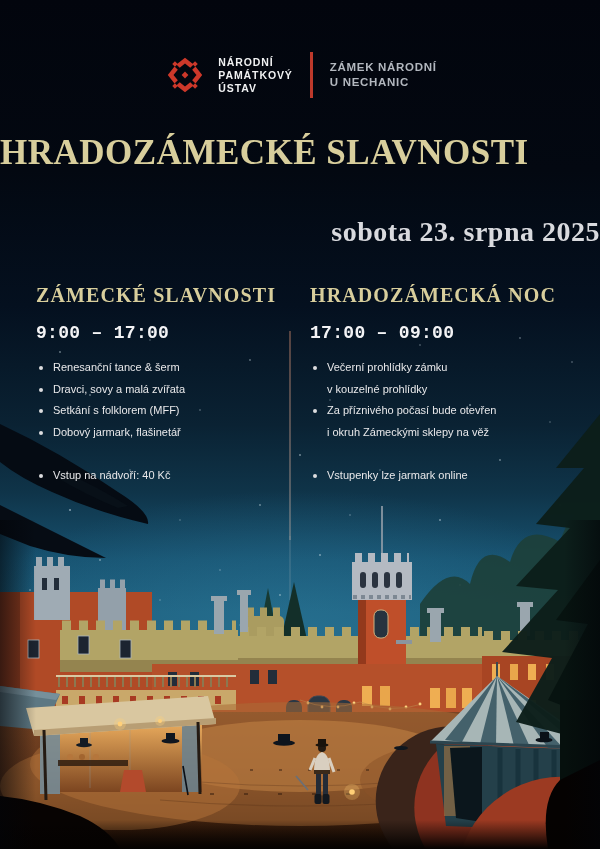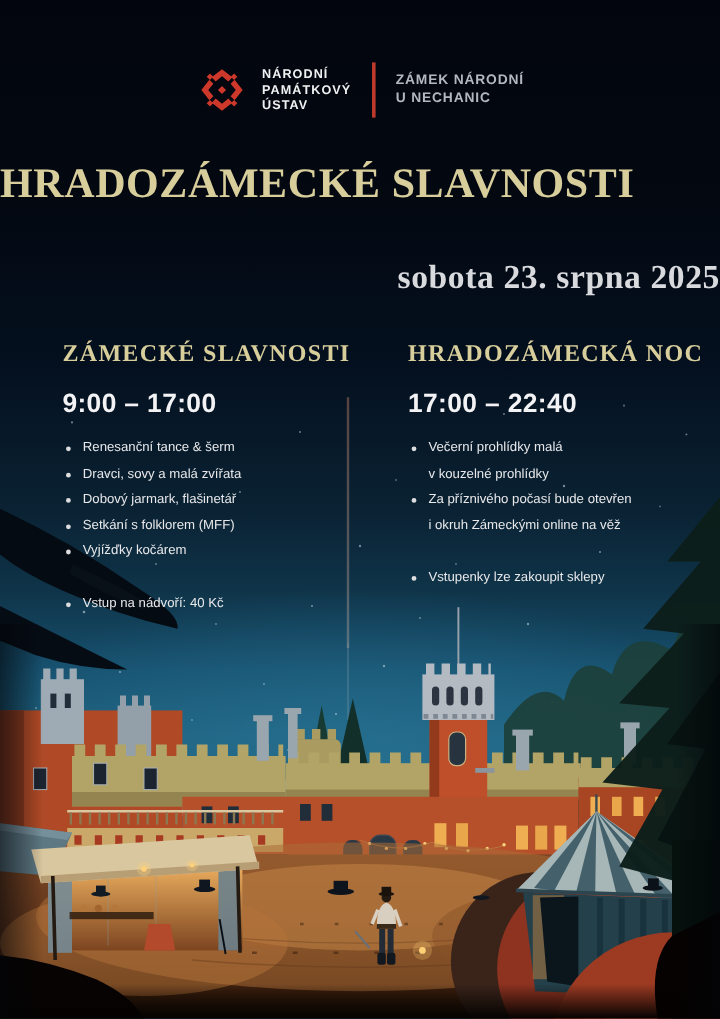--- a/index.html
+++ b/index.html
@@ -18,25 +18,25 @@
   .redbar{width:3px;height:46px;background:#bd392b;margin:0 6px;}
   .site{color:#b3b8bf;font-weight:bold;font-size:11.5px;line-height:15px;letter-spacing:.7px;}
   
   .title{position:absolute;top:133px;width:100%;text-align:left;
     font-family:"Liberation Serif",serif;font-weight:bold;font-size:35px;
     color:#d8ce9c;letter-spacing:.5px;}
   .date{position:absolute;top:216px;width:100%;text-align:right;
     font-family:"Liberation Serif",serif;font-weight:bold;font-size:28px;
     color:#d9dade;letter-spacing:.5px;}
   
-  .cols{position:absolute;top:283px;left:52px;width:540px;display:grid;
-    grid-template-columns:250px 1fr;column-gap:38px;}
+  .cols{position:absolute;top:283px;left:36px;width:540px;display:grid;
+    grid-template-columns:250px 1fr;column-gap:24px;}
   .colhead{font-family:"Liberation Serif",serif;font-weight:bold;font-size:20px;
     line-height:24px;color:#d8ce9c;letter-spacing:1.1px;white-space:nowrap;}
-  .time{margin-top:16px;font-weight:bold;font-size:22px;color:#f3f3f5;letter-spacing:.3px;}
+  .time{margin-top:16px;font-weight:bold;font-size:18px;color:#f3f3f5;letter-spacing:.3px;font-family:Liberation Mono, monospace;}
   ul.blist{list-style:none;margin:14px 0 0 0;padding:0;}
   ul.blist li{display:flex;margin:0;}
   ul.blist li.footer{margin-top:22px;}
   .dot{flex:0 0 auto;width:4px;height:4px;border-radius:50%;background:#dddddf;margin:9px 10px 0 3px;}
   .txt{font-size:11px;line-height:21.5px;color:#e8e8ea;white-space:nowrap;}
   .txt .ln{display:block;}
   .vdiv{position:absolute;left:289px;top:331px;width:2px;height:209px;z-index:2;
     background:linear-gradient(180deg,rgba(130,92,80,.65),rgba(150,150,150,.5));}
   svg{display:block;}
 </style>
@@ -411,66 +411,60 @@
             </li>
           <li>
               <span class="dot"></span>
               <span class="txt">
                 <span class="ln">Dravci, sovy a malá zvířata</span>
               </span>
             </li>
           <li>
               <span class="dot"></span>
               <span class="txt">
+                <span class="ln">Setkání s folklorem (MFF)</span>
+              </span>
+            </li>
+          <li>
+              <span class="dot"></span>
+              <span class="txt">
                 <span class="ln">Dobový jarmark, flašinetář</span>
-              </span>
-            </li>
-          <li>
-              <span class="dot"></span>
-              <span class="txt">
-                <span class="ln">Setkání s folklorem (MFF)</span>
-              </span>
-            </li>
-          <li>
-              <span class="dot"></span>
-              <span class="txt">
-                <span class="ln">Vyjížďky kočárem</span>
               </span>
             </li>
           <li class="footer">
               <span class="dot"></span>
               <span class="txt">
                 <span class="ln">Vstup na nádvoří: 40 Kč</span>
               </span>
             </li>
         </ul>
       </div>
 
       <div class="col">
         <div class="colhead">HRADOZÁMECKÁ NOC</div>
-        <div class="time">17:00 – 22:40</div>
+        <div class="time">17:00 – 09:00</div>
         <ul class="blist">
           <li>
               <span class="dot"></span>
               <span class="txt">
-                <span class="ln">Večerní prohlídky malá</span>
+                <span class="ln">Večerní prohlídky zámku</span>
                 <span class="ln">v kouzelné prohlídky</span>
               </span>
             </li>
           <li>
               <span class="dot"></span>
               <span class="txt">
                 <span class="ln">Za příznivého počasí bude otevřen</span>
-                <span class="ln">i okruh Zámeckými online na věž</span>
+                <span class="ln">i okruh Zámeckými sklepy na věž</span>
               </span>
             </li>
           <li class="footer">
               <span class="dot"></span>
               <span class="txt">
-                <span class="ln">Vstupenky lze zakoupit sklepy</span>
+                <span class="ln">Vstupenky lze jarmark online</span>
               </span>
             </li>
         </ul>
       </div>
 
     </div>
   </div>
 </div>
 
 </body></html>

